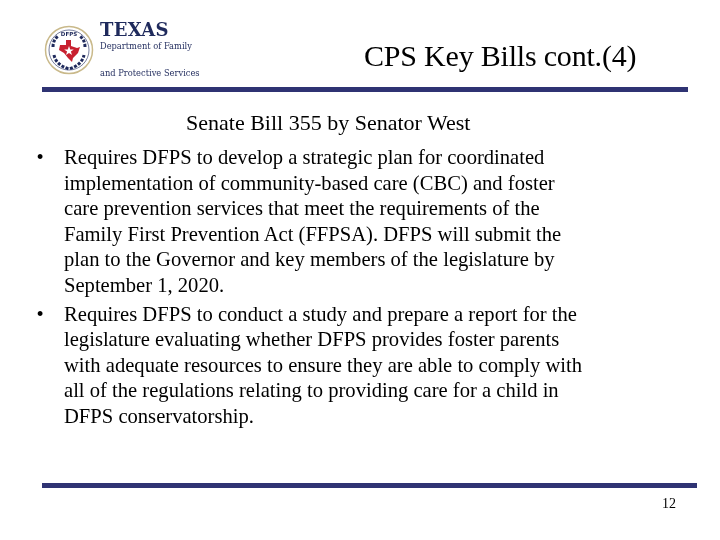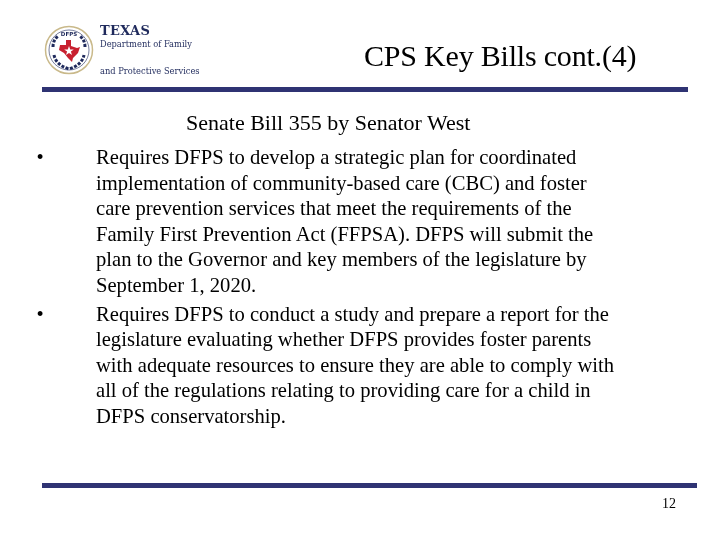--- a/index.html
+++ b/index.html
@@ -3,34 +3,34 @@
   <meta charset="utf-8">
   <style>
     * { margin: 0; padding: 0; box-sizing: border-box; }
     html, body { width: 720px; height: 540px; background: #ffffff; overflow: hidden; }
     body { position: relative; font-family: "Liberation Serif", "DejaVu Serif", serif; color: #000; }
 
     .logo { position: absolute; left: 44px; top: 24px; width: 160px; height: 52px; display: flex; align-items: center; }
     .seal { width: 50px; height: 50px; position: relative; flex: 0 0 50px; }
     .seal svg { width: 50px; height: 50px; display: block; }
     .logo-text { margin-left: 6px; line-height: 1; }
-    .logo-text .state { font-family: "DejaVu Serif", serif; font-weight: bold; font-size: 13px; color: #1f2a5c; letter-spacing: 0.3px; }
+    .logo-text .state { font-family: "DejaVu Serif", serif; font-weight: bold; font-size: 18px; color: #1f2a5c; letter-spacing: 0.3px; }
     .logo-text .agency { font-family: "DejaVu Serif", serif; font-size: 8.3px; color: #1f2a5c; margin-top: 2px; line-height: 11px; white-space: nowrap; }
 
     .slide-title { position: absolute; left: 364px; top: 39px; font-size: 30px; line-height: 34px; white-space: nowrap; letter-spacing: -0.2px; }
 
     .rule-top { position: absolute; left: 42px; top: 87px; width: 646px; height: 5px; background: #2f3373; }
     .rule-bottom { position: absolute; left: 42px; top: 483px; width: 655px; height: 5px; background: #2f3373; }
 
     .subtitle { position: absolute; left: 186px; top: 109px; font-size: 22px; line-height: 28px; white-space: nowrap; }
 
     .bullets { position: absolute; left: 34px; top: 145px; width: 640px; list-style: none; }
     .bullets li { position: relative; padding-left: 30px; font-size: 20.6px; line-height: 25.6px; margin-bottom: 3px; }
     .bullets li .dot { position: absolute; left: 0; top: 0; width: 12px; text-align: center; }
-    .bullets li .line { display: block; white-space: nowrap; margin-left: 32px; }
+    .bullets li .line { display: block; white-space: nowrap; }
 
     .page-number { position: absolute; left: 662px; top: 496px; font-family: Liberation Serif, serif; font-size: 14px; color: #000; }
   </style>
 </head>
 <body>
 
 <div class="logo">
   <div class="seal">
     <svg viewBox="0 0 50 50">
       <circle cx="25" cy="25" r="23.5" fill="#ffffff" stroke="#c9b98a" stroke-width="1.5"></circle>

